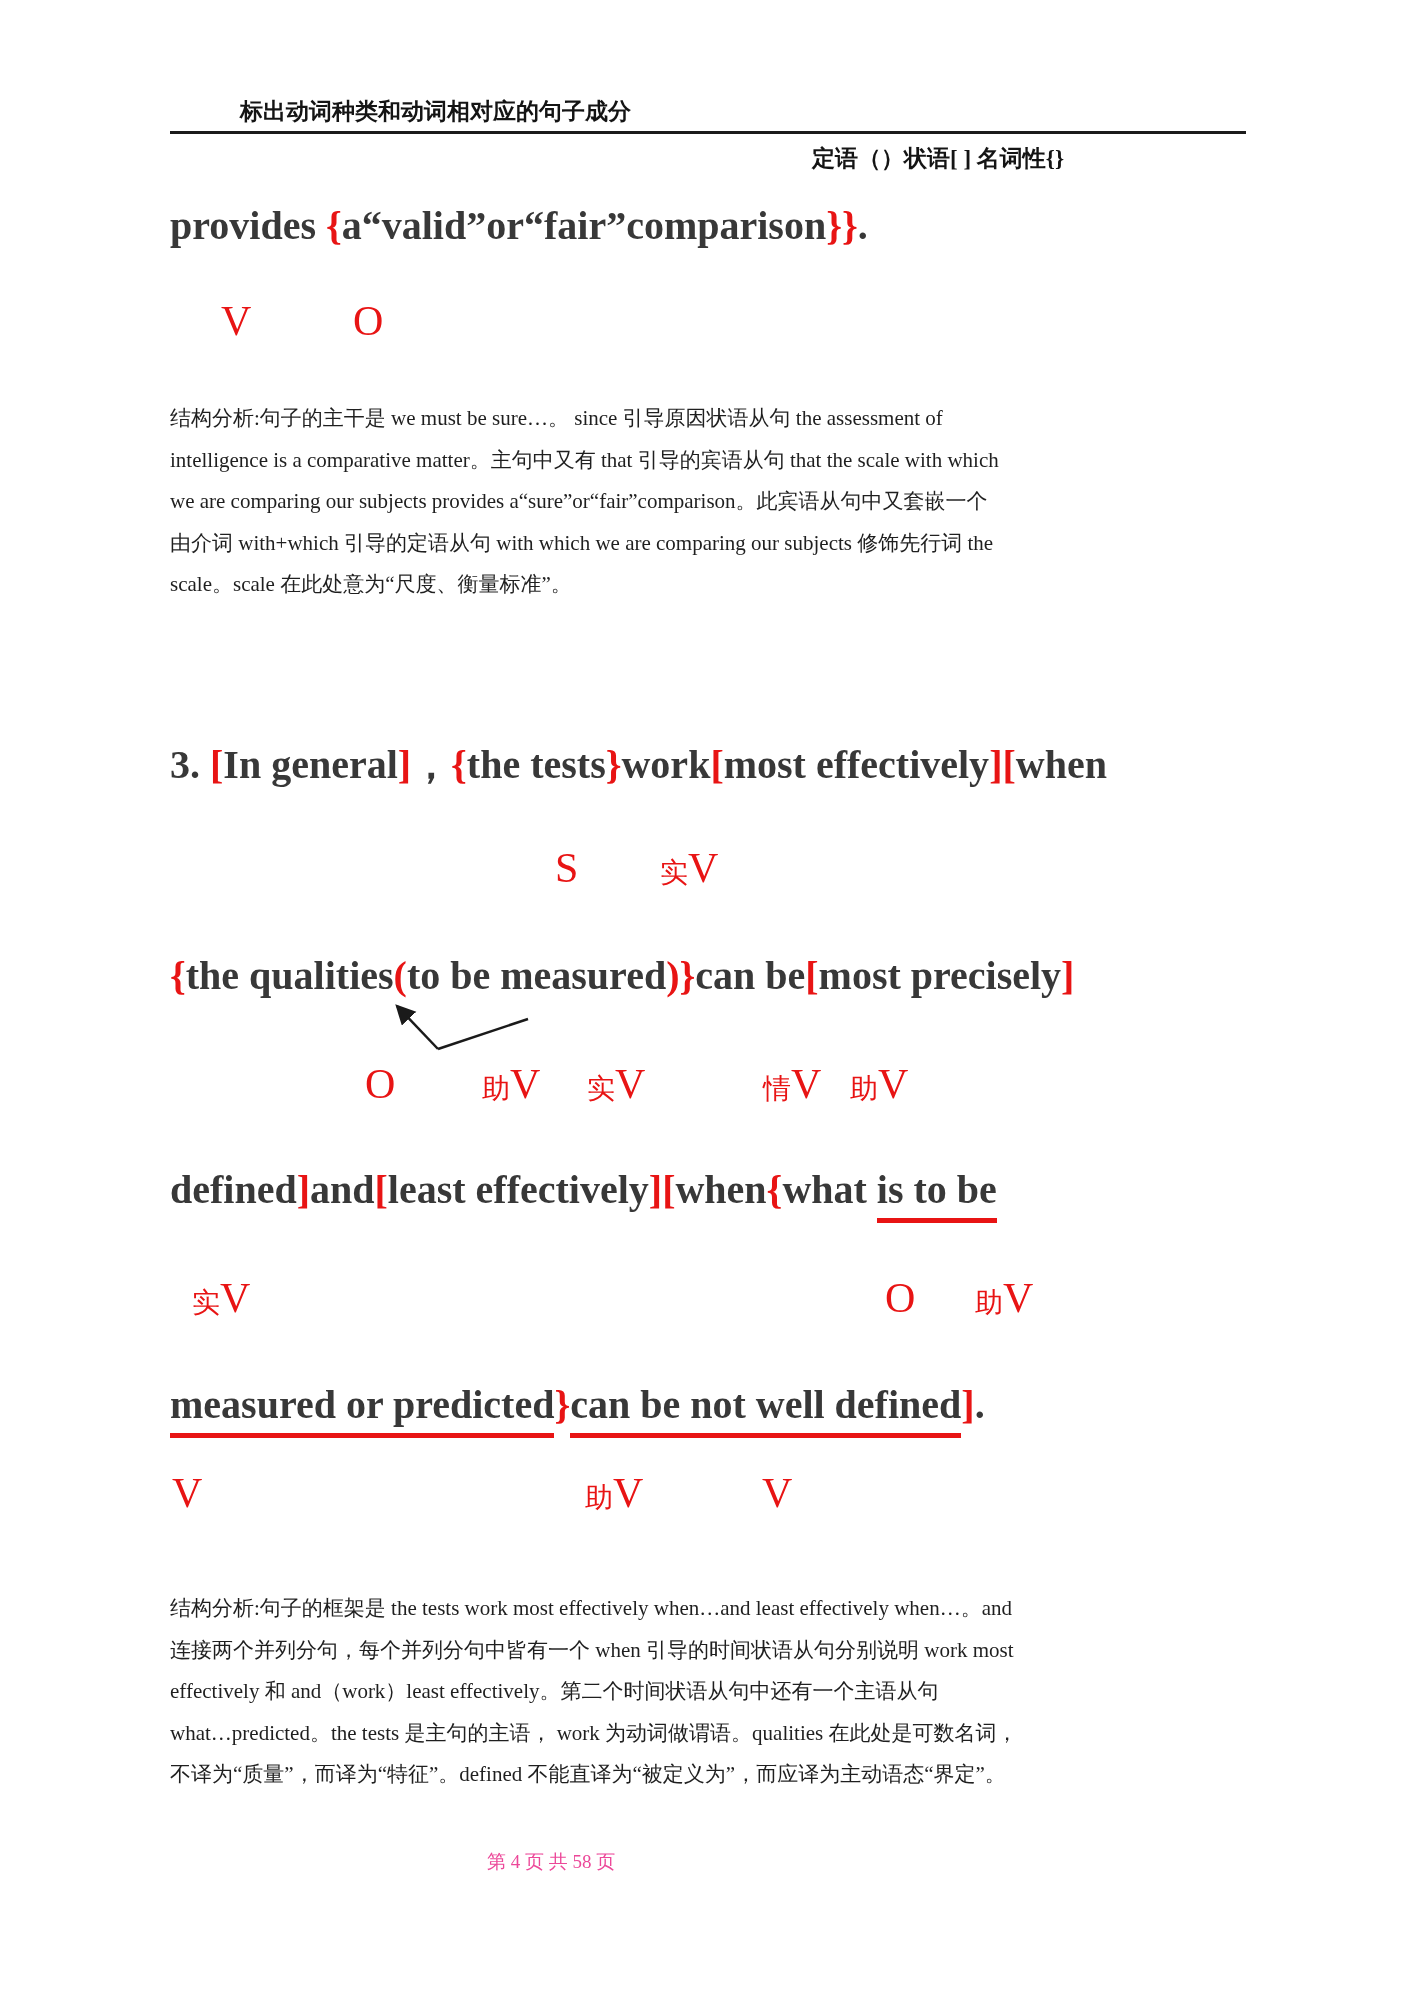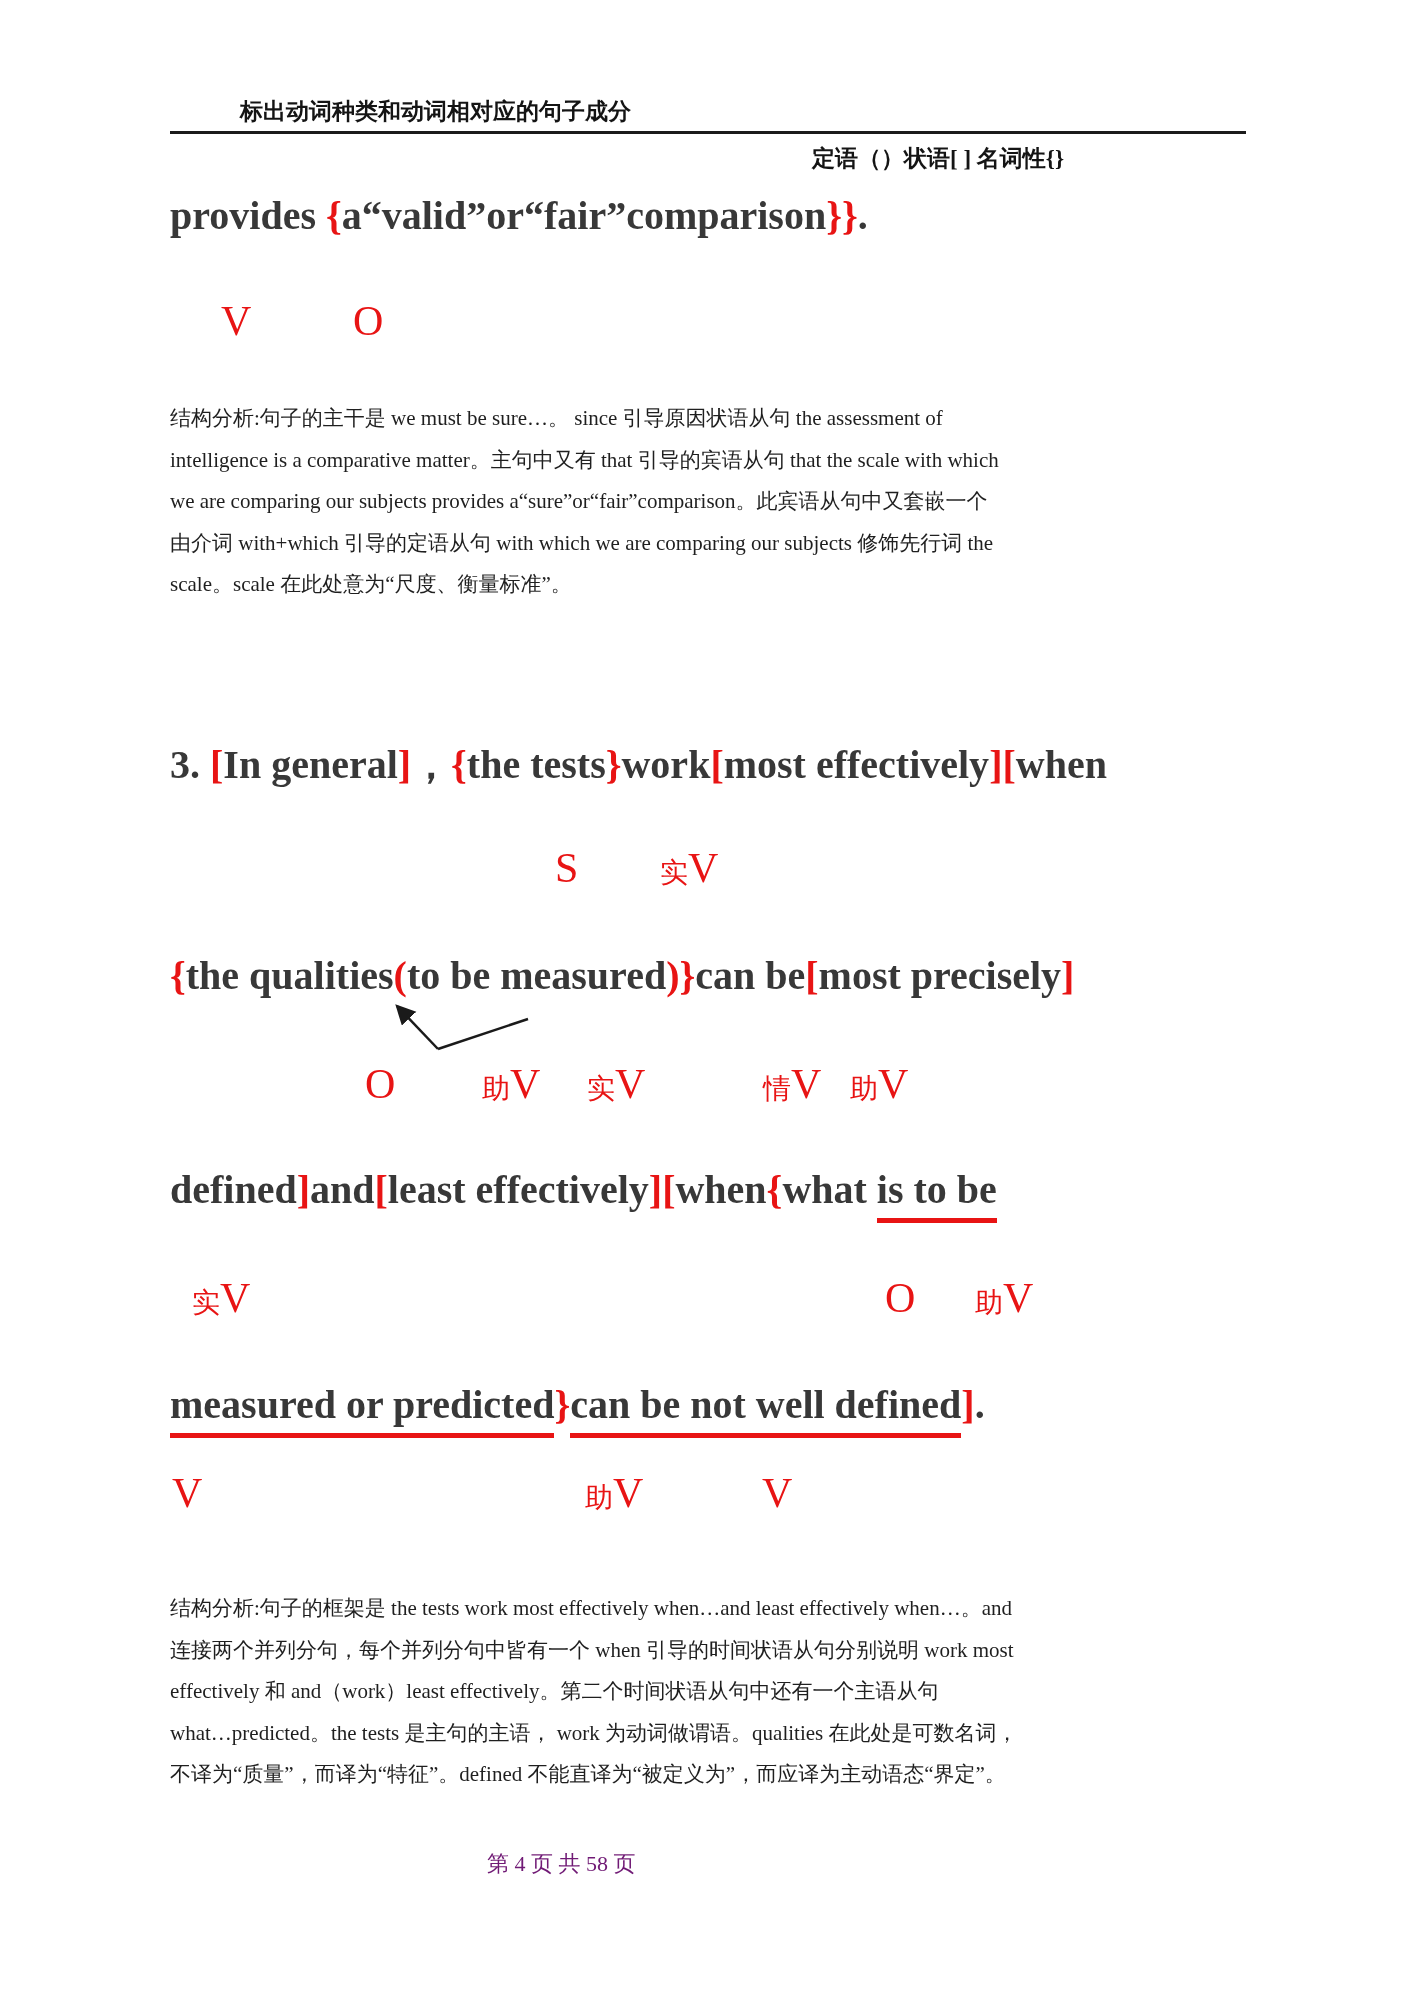--- a/index.html
+++ b/index.html
@@ -70,35 +70,35 @@
   .para div { white-space: pre; }
   .arrows {
     position: absolute;
     left: 370px;
     top: 993px;
   }
   .footer {
     position: absolute;
     left: 487px;
     top: 1849px;
-    font-size: 22px;
-    color: #701a75;
+    font-size: 19px;
+    color: #ec4899;
     white-space: pre;
   }
 </style>
 </head>
 <body>
 
 <div class="page">
 
   <div class="hdr hdr-left">标出动词种类和动词相对应的句子成分</div>
   <div class="hdr hdr-right">定语（）状语[ ] 名词性{}</div>
   <div class="hdr-rule"></div>
 
-  <div class="bigline" style="top:188px"><span>provides </span><span class="red">{</span><span>a“valid”or“fair”comparison</span><span class="red">}}</span><span>.</span></div>
+  <div class="bigline" style="top:198px"><span>provides </span><span class="red">{</span><span>a“valid”or“fair”comparison</span><span class="red">}}</span><span>.</span></div>
   <div class="labels" style="top:295px">
       <span class="lab" style="left: 51px;"><span>V</span></span>
       <span class="lab" style="left: 183px;"><span>O</span></span>
     </div>
   <div class="para" style="top:398px">
       <div>结构分析:句子的主干是 we must be sure…。 since 引导原因状语从句 the assessment of</div>
       <div>intelligence is a comparative matter。主句中又有 that 引导的宾语从句 that the scale with which</div>
       <div>we are comparing our subjects provides a“sure”or“fair”comparison。此宾语从句中又套嵌一个</div>
       <div>由介词 with+which 引导的定语从句 with which we are comparing our subjects 修饰先行词 the</div>
       <div>scale。scale 在此处意为“尺度、衡量标准”。</div>

